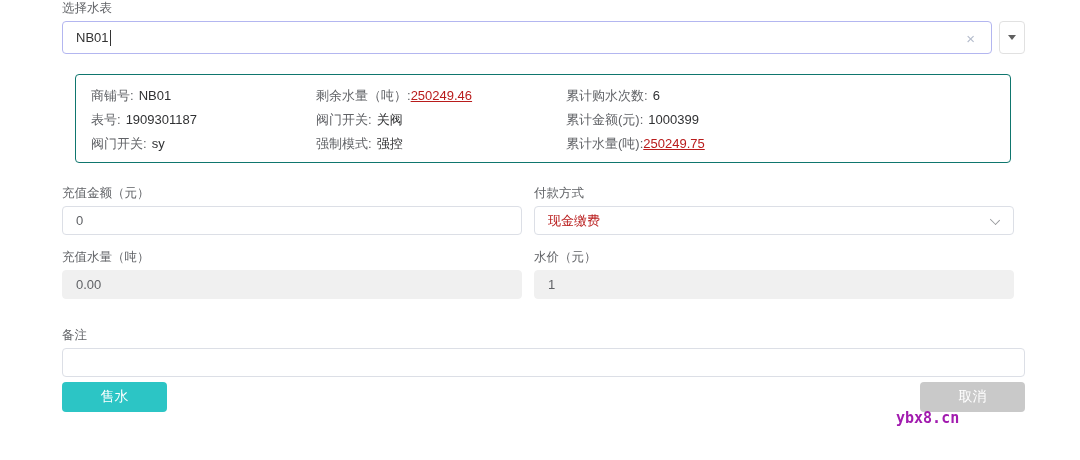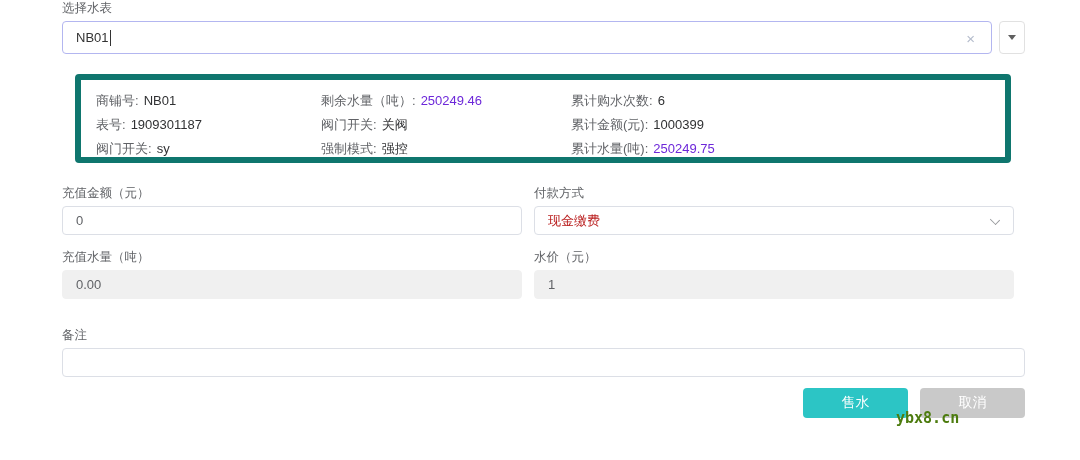--- a/index.html
+++ b/index.html
@@ -32,28 +32,28 @@
     border-radius: 4px; background: #fff; display: flex; align-items: center;
     justify-content: center; cursor: pointer;
   }
   .dd-caret {
     width: 0; height: 0; border-left: 4px solid transparent;
     border-right: 4px solid transparent; border-top: 5px solid #5f5f5f;
   }
 
   
   .info-panel {
-    margin: 20px 14px 0 13px; height: 89px; border: 6px solid #0f766e;
+    margin: 20px 14px 0 13px; height: 89px; border: 1px solid #0f766e;
     border-radius: 4px; background: #fff; padding: 9px 0 0 15px;
     display: grid; grid-template-columns: 225px 250px 1fr;
     grid-auto-rows: 24px; align-items: center; font-size: 13px;
   }
   .info-label { color: #606266; }
   .info-value { color: #303133; margin-left: 5px; }
-  .info-link { color: #6d28d9; margin-left: 5px; cursor: pointer; }
+  .info-link { color: #b91c1c; text-decoration: underline; cursor: pointer; }
 
   
   .form-grid {
     display: grid; grid-template-columns: 460px 480px; column-gap: 23px; margin-top: 22px; gap: 12px;
   }
   .form-grid.row-b { margin-top: 14px; }
   .input-box {
     height: 29px; border: 1px solid #dcdfe6; border-radius: 4px; background: #fff;
     display: flex; align-items: center; padding: 0 13px; font-size: 13px; color: #606266;
   }
@@ -63,33 +63,33 @@
     position: absolute; right: 14px; top: 9px; width: 8px; height: 8px;
     border-right: 1.5px solid #97999c; border-bottom: 1.5px solid #97999c;
     transform: rotate(45deg) scaleY(0.8);
   }
 
   .remark-block { margin-top: 28px; }
   .remark-input { width: 963px; }
 
   
   .actions {
-    margin-top: 11px; display: flex; justify-content: flex-end; gap: 12px; width: 963px;
+    margin-top: 5px; display: flex; justify-content: space-between; gap: 12px; width: 963px;
   }
   .btn {
     width: 105px; height: 30px; border: none; border-radius: 4px; color: #fff;
     font-size: 14px; font-family: inherit; display: flex; align-items: center;
     justify-content: center; cursor: pointer;
   }
   .btn-sell { background: #2cc5c5; }
   .btn-cancel { background: #c9c9c9; }
 
   .watermark {
     position: absolute; left: 896px; top: 409px; font-family: "DejaVu Sans Mono", monospace;
-    font-weight: bold; font-size: 15px; color: #4d7c0f;
+    font-weight: bold; font-size: 15px; color: #a21caf;
   }
 </style>
 </head>
 <body>
 
 <div class="page">
 
   <div class="field-label">选择水表</div>
 
   <div class="combobox-row">

